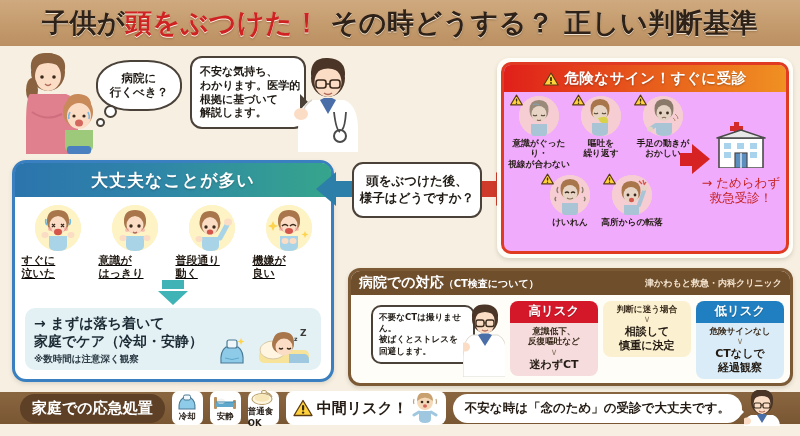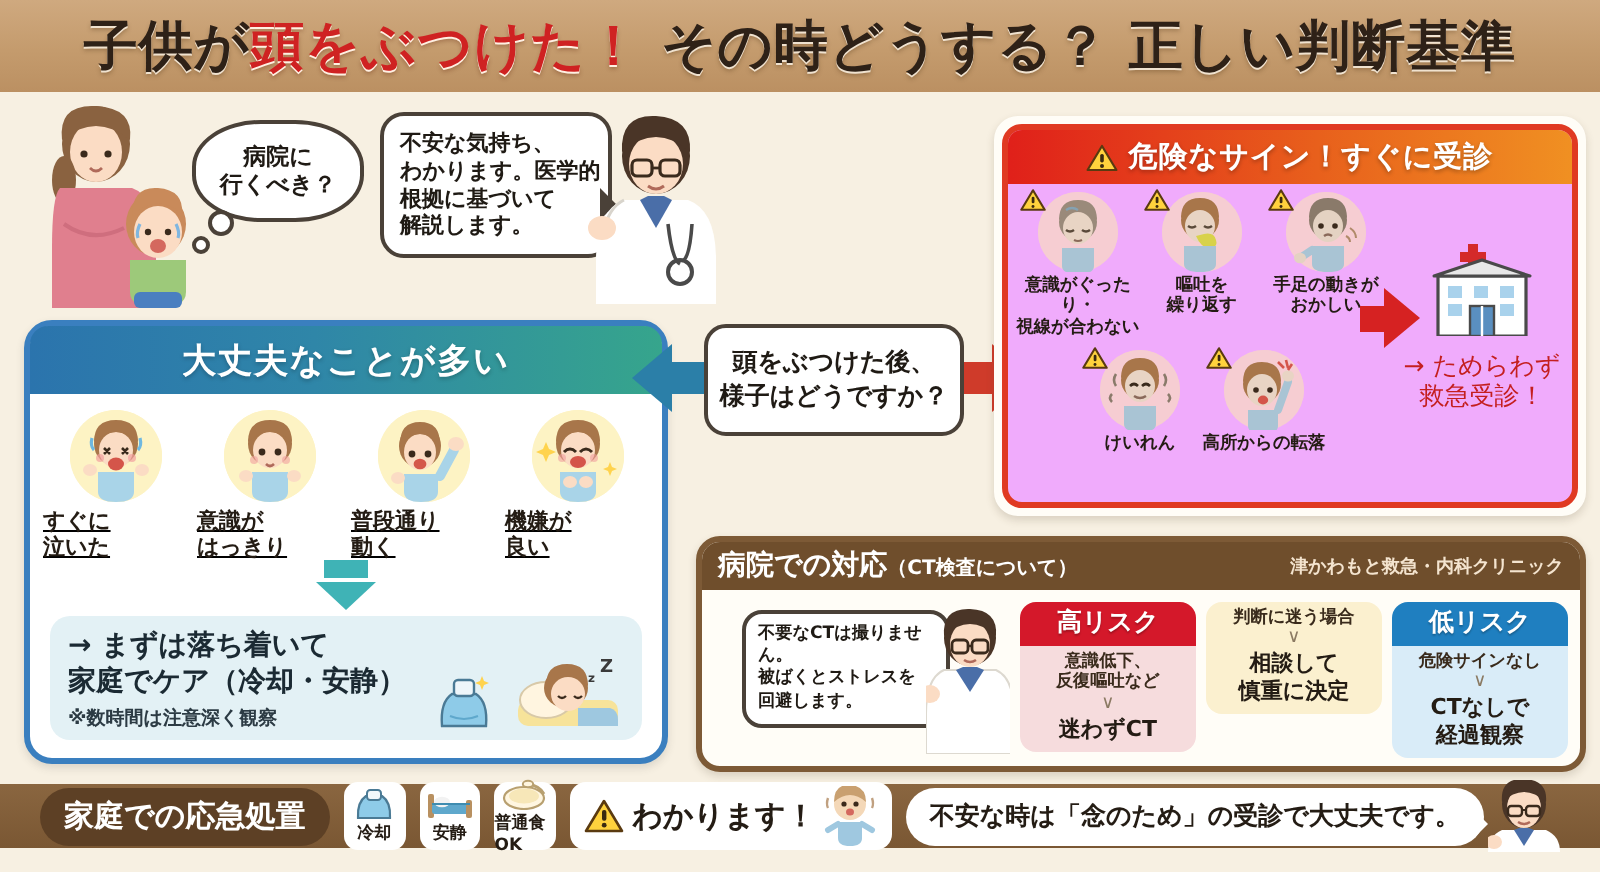--- a/index.html
+++ b/index.html
@@ -665,21 +665,21 @@
       </div>
       <div class="cl">普通食OK</div>
     </div>
 
     <div class="fshake">
       <svg width="20" height="18" viewBox="0 0 20 18">
         <path d="M10 1.5L19 16.5H1z" fill="#ffd23d" stroke="#5a3a10" stroke-width="1.3" stroke-linejoin="round"></path>
         <rect x="9" y="6" width="2.2" height="5.4" rx="1" fill="#3a2a10"></rect>
         <circle cx="10.1" cy="13.6" r="1.2" fill="#3a2a10"></circle>
       </svg>
-      <span class="t">わかります！</span>
+      <span class="t">中間リスク！</span>
       <svg class="fbaby" viewBox="0 0 26 30">
         <ellipse cx="13" cy="9" rx="8" ry="8" fill="#f4d8b8"></ellipse>
         <path d="M5 8q8-7 16 0 0-8-8-8.5T5 8z" fill="#c9a070"></path>
         <circle cx="10" cy="9" r="1.3" fill="#3a2a1c"></circle>
           <circle cx="16" cy="9" r="1.3" fill="#3a2a1c"></circle>
         <ellipse cx="13" cy="13" rx="2" ry="1.8" fill="#d4685e"></ellipse>
         <path d="M7 18h12v8q0 4-6 4t-6-4z" fill="#9fc8e0"></path>
         <path d="M7 19l-5 3M19 19l5 3" stroke="#9fc8e0" stroke-width="3" stroke-linecap="round"></path>
         <path d="M2 6q-1 3 0 5M24 6q1 3 0 5" stroke="#c0a080" stroke-width="1.2" fill="none"></path>
       </svg>

